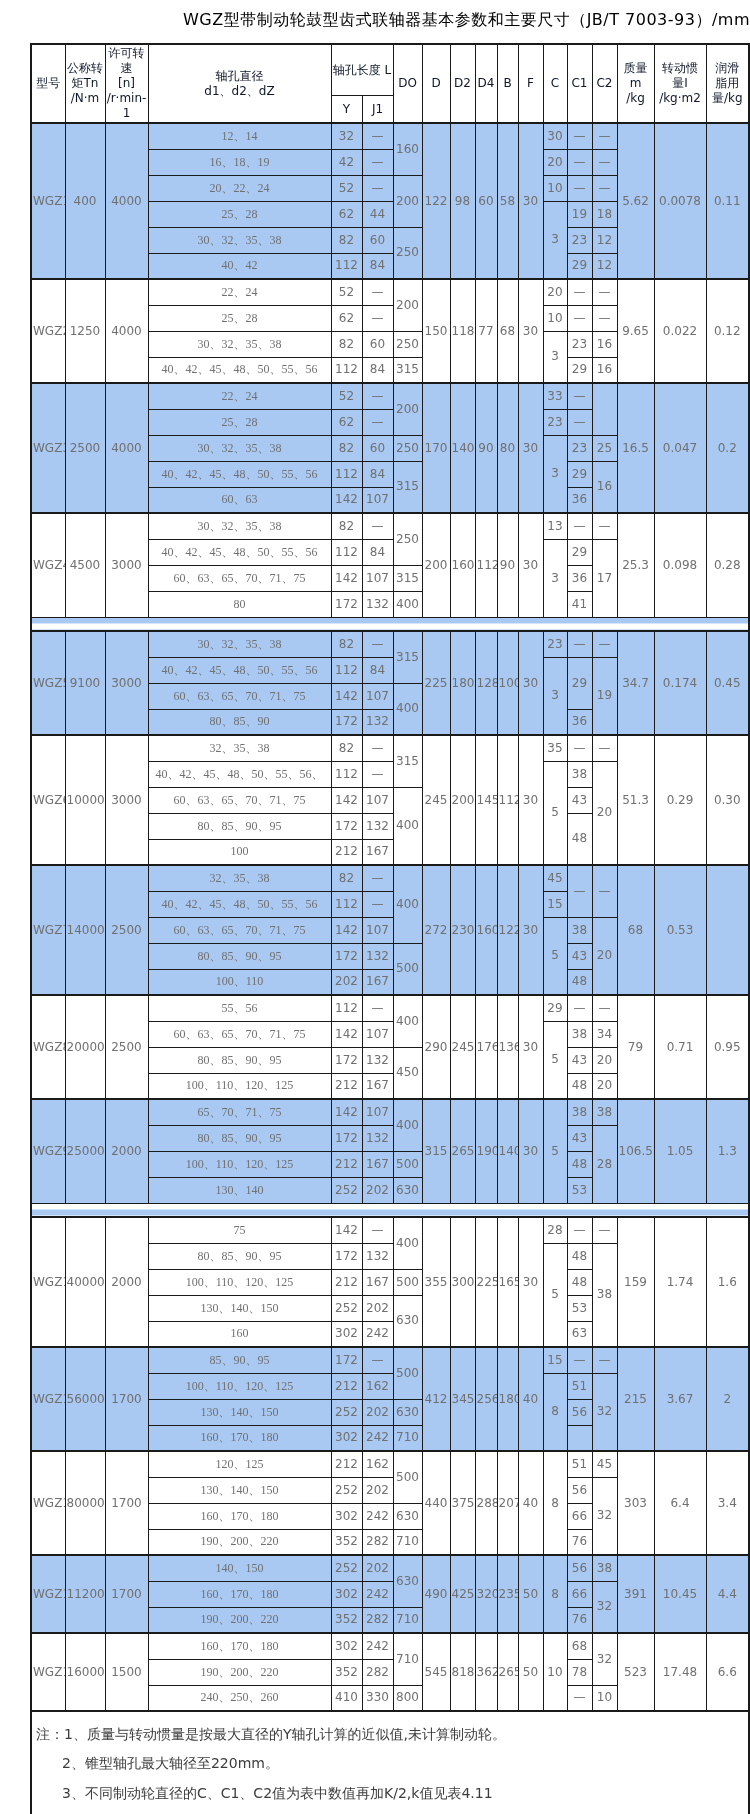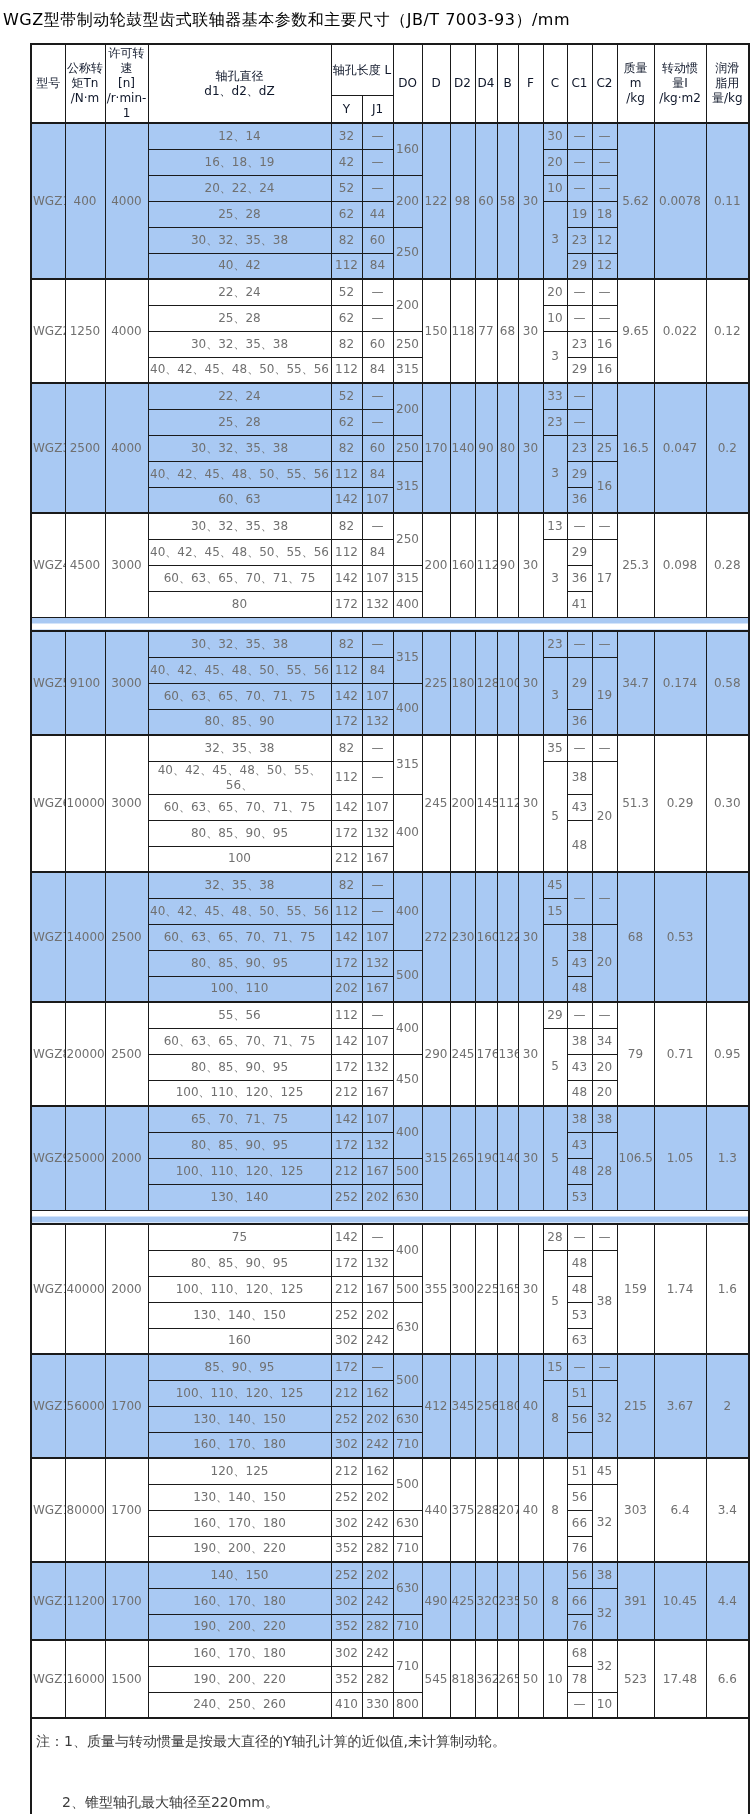--- a/index.html
+++ b/index.html
@@ -9,20 +9,21 @@
     width: 750px;
     font-family: "DejaVu Sans", sans-serif;
   }
   .page { padding: 6px 0 8px 0; }
   .title {
     font-size: 16px;
     color: #000000;
     padding: 4px 0 12px 3px;
     letter-spacing: 0.5px;
     white-space: nowrap;
+    text-align: right;
   }
   table.spec {
     border-collapse: collapse;
     table-layout: fixed;
     width: 718px;
     margin-left: 30px;
     border: 2px solid #1a1a1a;
   }
   table.spec th, table.spec td {
     border: 1px solid #1a1a1a;
@@ -37,35 +38,35 @@
   table.spec th {
     color: #0f172a;
     font-weight: normal;
     white-space: pre-line;
     height: 24px;
   }
   thead tr.h1 th { height: 50px; }
   thead tr.h2 th { height: 26px; }
   th.tl { text-align: left; padding-left: 3px; }
   tbody td { height: 26px; }
-  tbody td.bore { letter-spacing: 0; }
+  tbody td.bore { letter-spacing: 0; font-family: Liberation Serif, serif; }
   tr.shade td { background: #a9c9f3; }
   tr.gstart td { border-top: 2px solid #1a1a1a; }
   tr.sep td { height: 14px; padding: 0; }
   tr.sep.blue-first td { background: linear-gradient(to bottom, #a9c9f3 0 50%, #ffffff 50% 100%); }
   tr.sep.white-first td { background: linear-gradient(to bottom, #ffffff 0 50%, #a9c9f3 50% 100%); }
   tr.notes td {
     text-align: left;
     color: #3c3c3c;
     padding: 8px 6px 10px 4px;
     height: auto;
     background: #ffffff;
   }
   tr.notes .note-line { line-height: 2.1; font-size: 14px; }
-  tr.notes .note-line.indent { margin-left: 26px; margin-top: 32px; }
+  tr.notes .note-line.indent { margin-left: 26px; }
 </style>
 </head>
 <body>
 
 <div class="page">
   <div class="title">WGZ型带制动轮鼓型齿式联轴器基本参数和主要尺寸（JB/T 7003-93）/mm</div>
 
   <table class="spec">
     <colgroup>
       <col style="width:34px">
@@ -336,21 +337,21 @@
           <td rowspan="4">225</td>
           <td rowspan="4">180</td>
           <td rowspan="4">128</td>
           <td rowspan="4">100</td>
           <td rowspan="4">30</td>
           <td>23</td>
           <td>—</td>
           <td>—</td>
           <td rowspan="4">34.7</td>
           <td rowspan="4">0.174</td>
-          <td rowspan="4">0.58</td>
+          <td rowspan="4">0.45</td>
         </tr>
         <tr class="shade">
           <td class="bore">40、42、45、48、50、55、56</td>
           <td>112</td>
           <td>84</td>
           <td rowspan="3">3</td>
           <td rowspan="2">29</td>
           <td rowspan="3">19</td>
         </tr>
         <tr class="shade">

